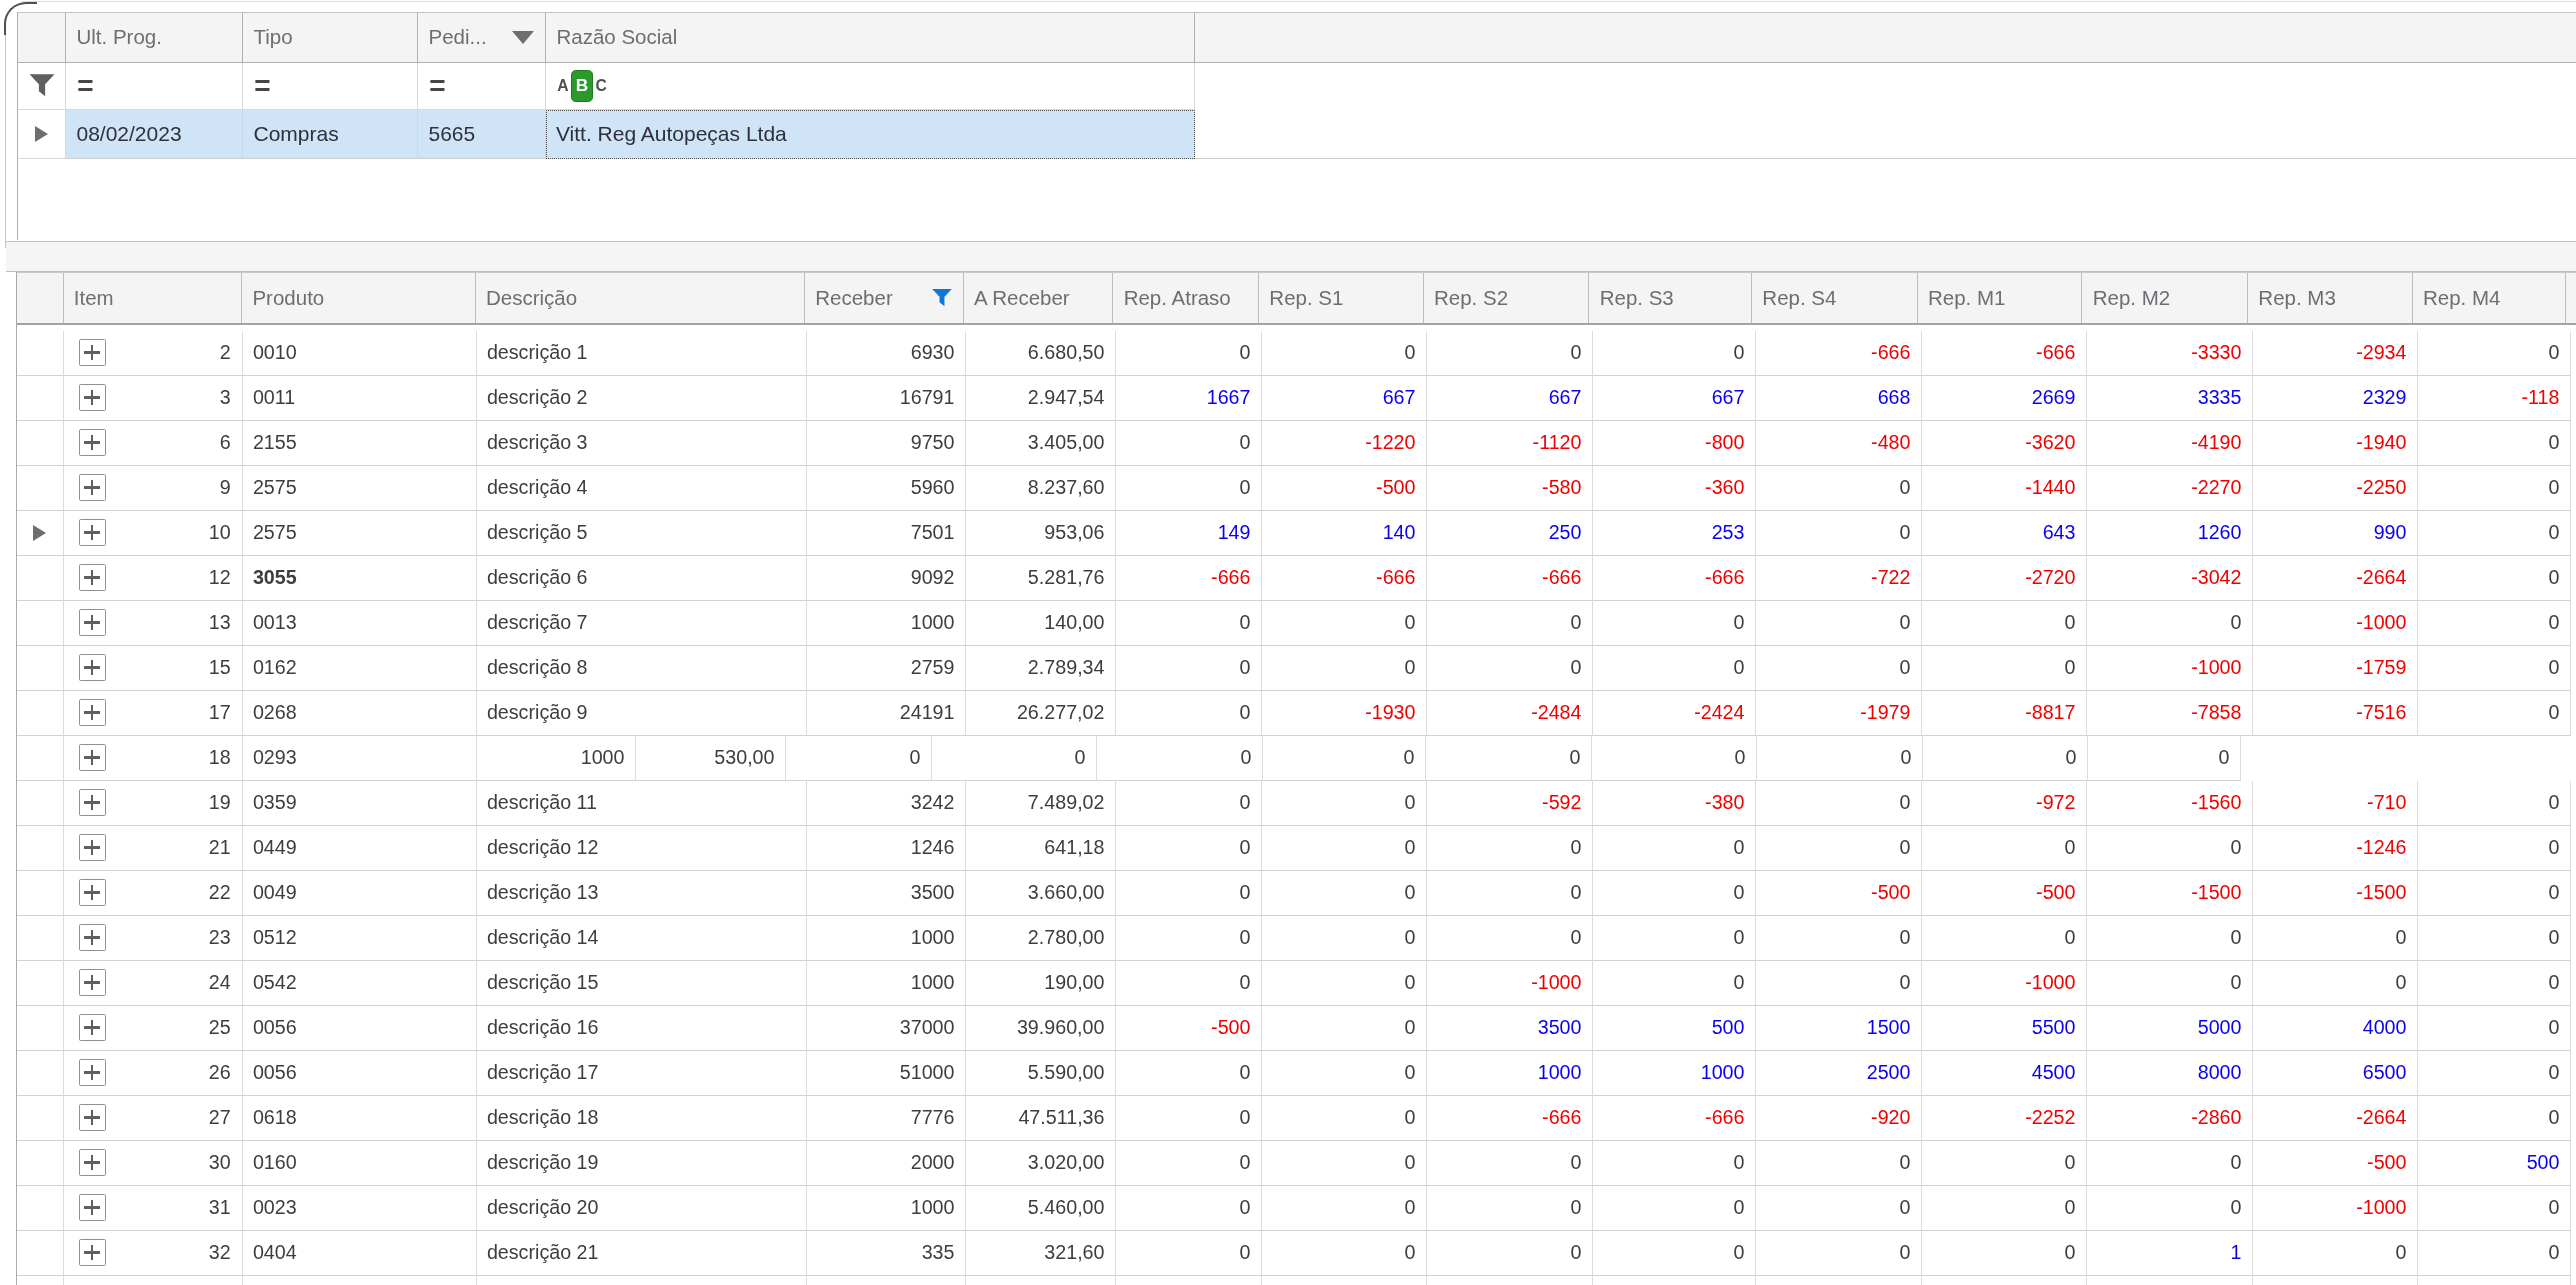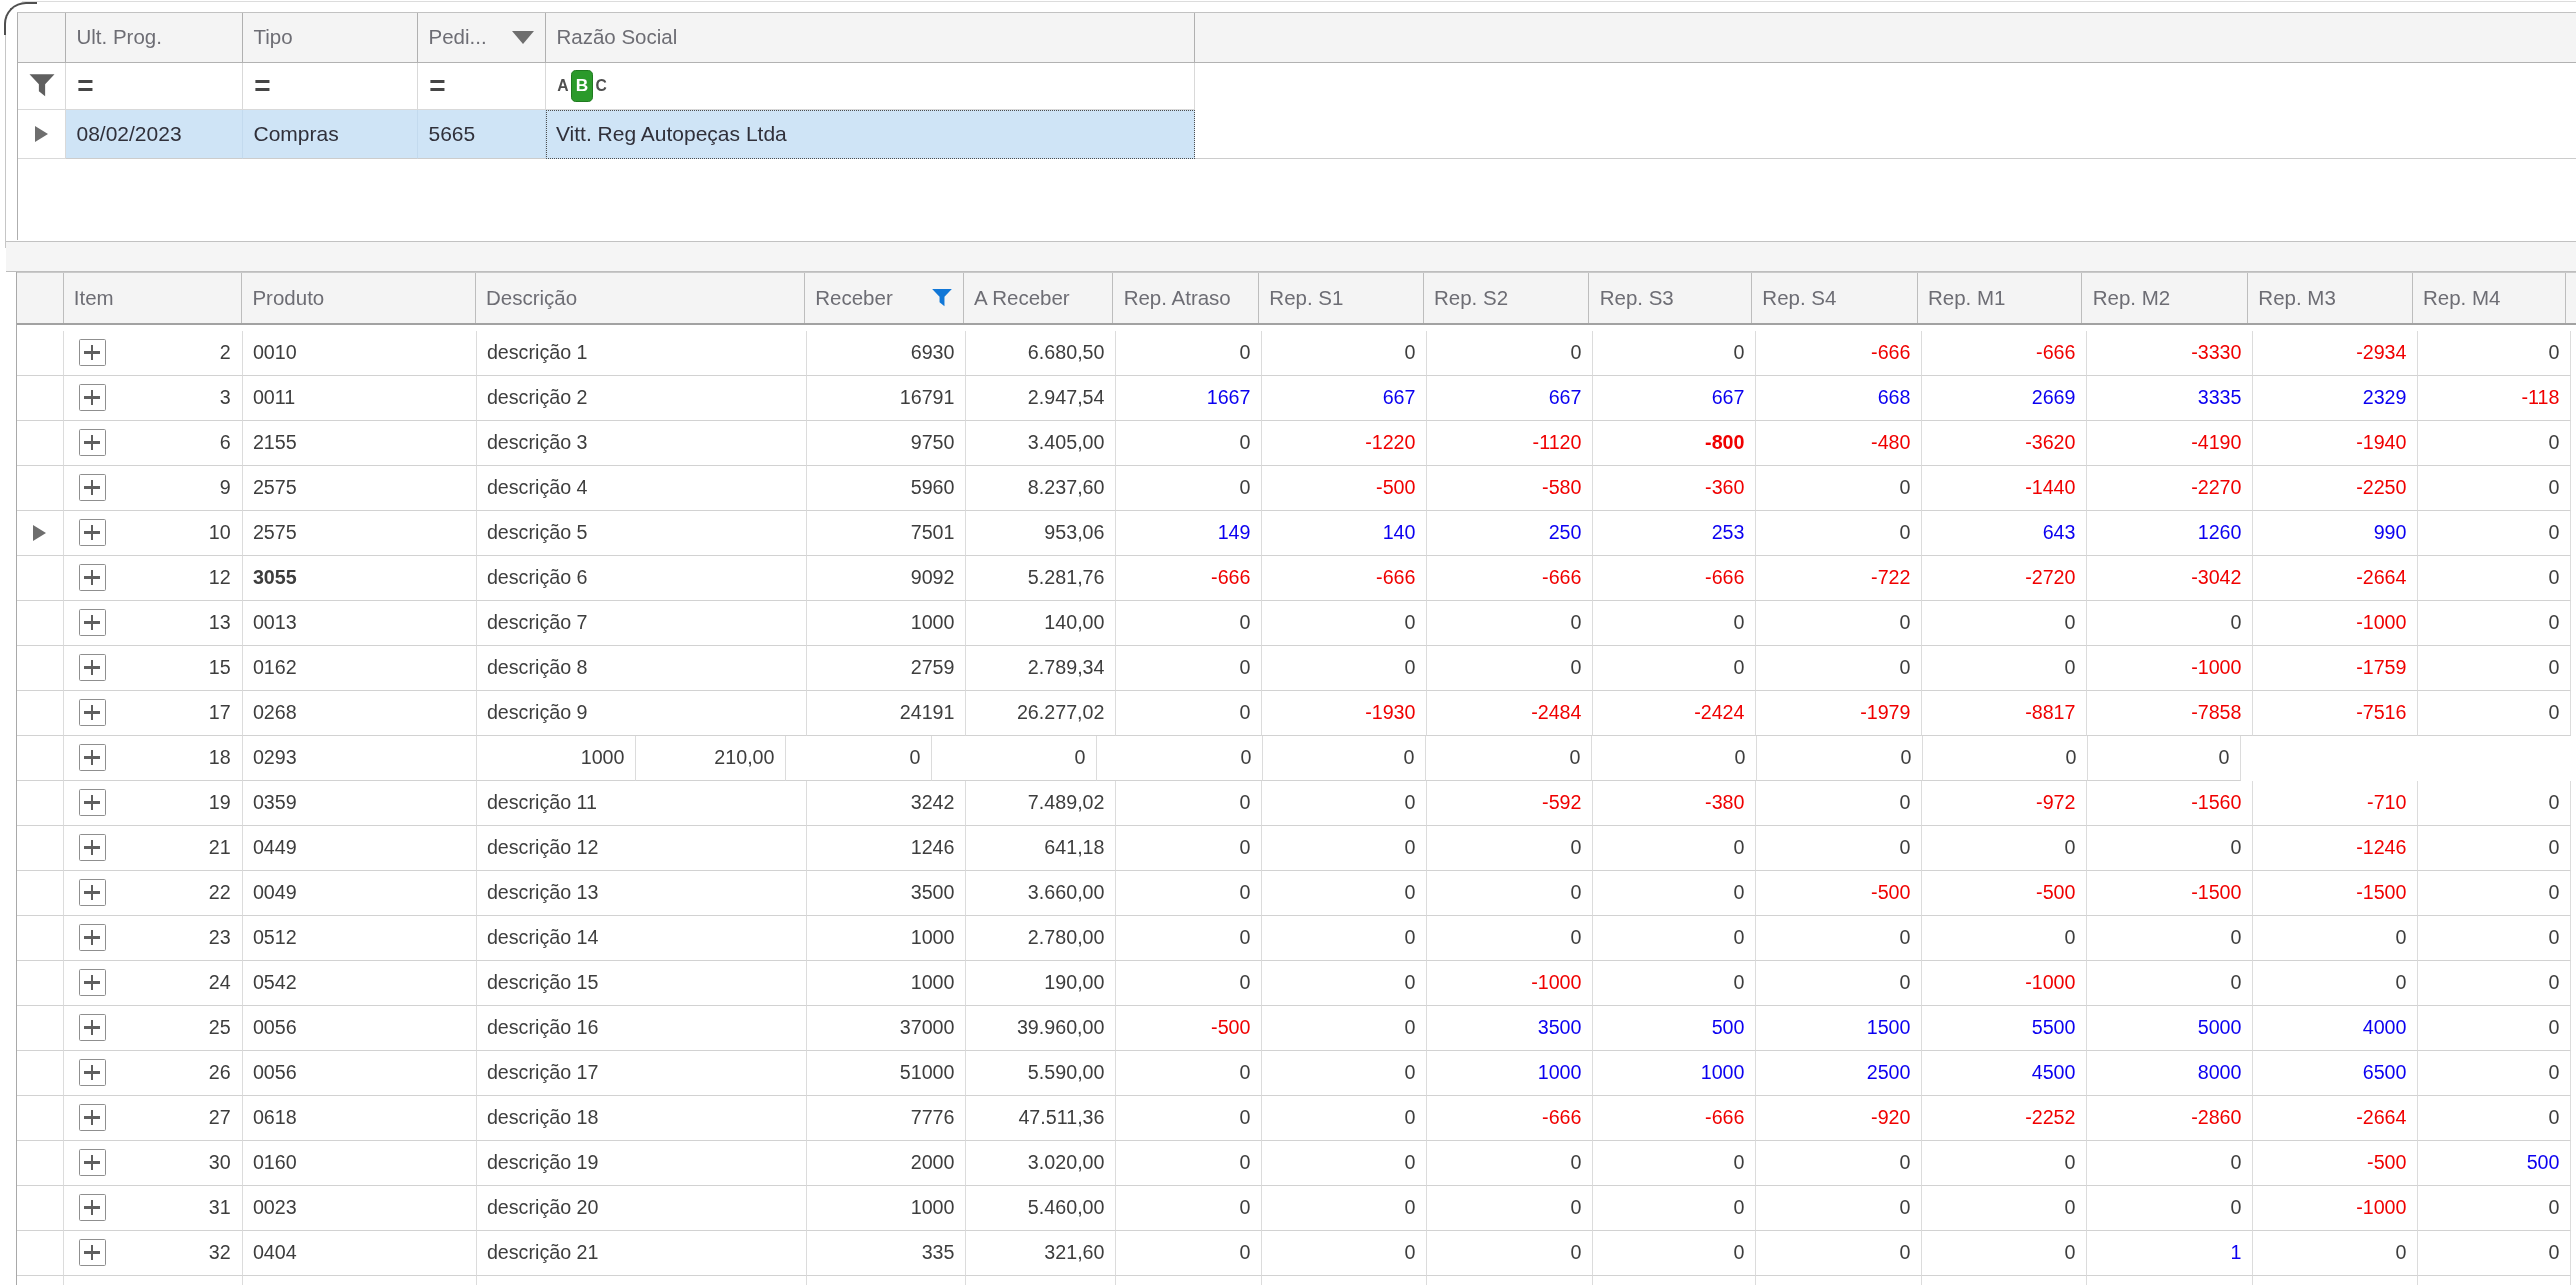--- a/index.html
+++ b/index.html
@@ -236,21 +236,21 @@
             <div class="exp"></div>
             <span class="item-val">6</span>
           </div>
           <div class="c txt" style="width: 234px;">2155</div>
           <div class="c txt" style="width: 330px;">descrição 3</div>
           <div class="c num" style="width: 159px;">9750</div>
           <div class="c num" style="width: 150px;">3.405,00</div>
           <div class="c num" style="width: 146px;">0</div>
           <div class="c num neg" style="width: 165px;">-1220</div>
           <div class="c num neg" style="width: 166px;">-1120</div>
-          <div class="c num neg" style="width: 163px; font-weight: bold;">-800</div>
+          <div class="c num neg" style="width: 163px;">-800</div>
           <div class="c num neg" style="width: 166px;">-480</div>
           <div class="c num neg" style="width: 165px;">-3620</div>
           <div class="c num neg" style="width: 166px;">-4190</div>
           <div class="c num neg" style="width: 165px;">-1940</div>
           <div class="c num" style="width: 153px;">0</div>
           <div class="c sliver" style="width: 4.7px;"></div>
         </div>
         <div class="row">
           <div class="ind" style="width: 47px;"></div>
           <div class="c" style="width: 179px;">
@@ -380,21 +380,21 @@
           <div class="c sliver" style="width: 4.7px;"></div>
         </div>
         <div class="row">
           <div class="ind" style="width: 47px;"></div>
           <div class="c" style="width: 179px;">
             <div class="exp"></div>
             <span class="item-val">18</span>
           </div>
           <div class="c txt" style="width: 234px;">0293</div>
           <div class="c num" style="width: 159px;">1000</div>
-          <div class="c num" style="width: 150px;">210,00</div>
+          <div class="c num" style="width: 150px;">530,00</div>
           <div class="c num" style="width: 146px;">0</div>
           <div class="c num" style="width: 165px;">0</div>
           <div class="c num" style="width: 166px;">0</div>
           <div class="c num" style="width: 163px;">0</div>
           <div class="c num" style="width: 166px;">0</div>
           <div class="c num" style="width: 165px;">0</div>
           <div class="c num" style="width: 166px;">0</div>
           <div class="c num" style="width: 165px;">0</div>
           <div class="c num" style="width: 153px;">0</div>
           <div class="c sliver" style="width: 4.7px;"></div>

